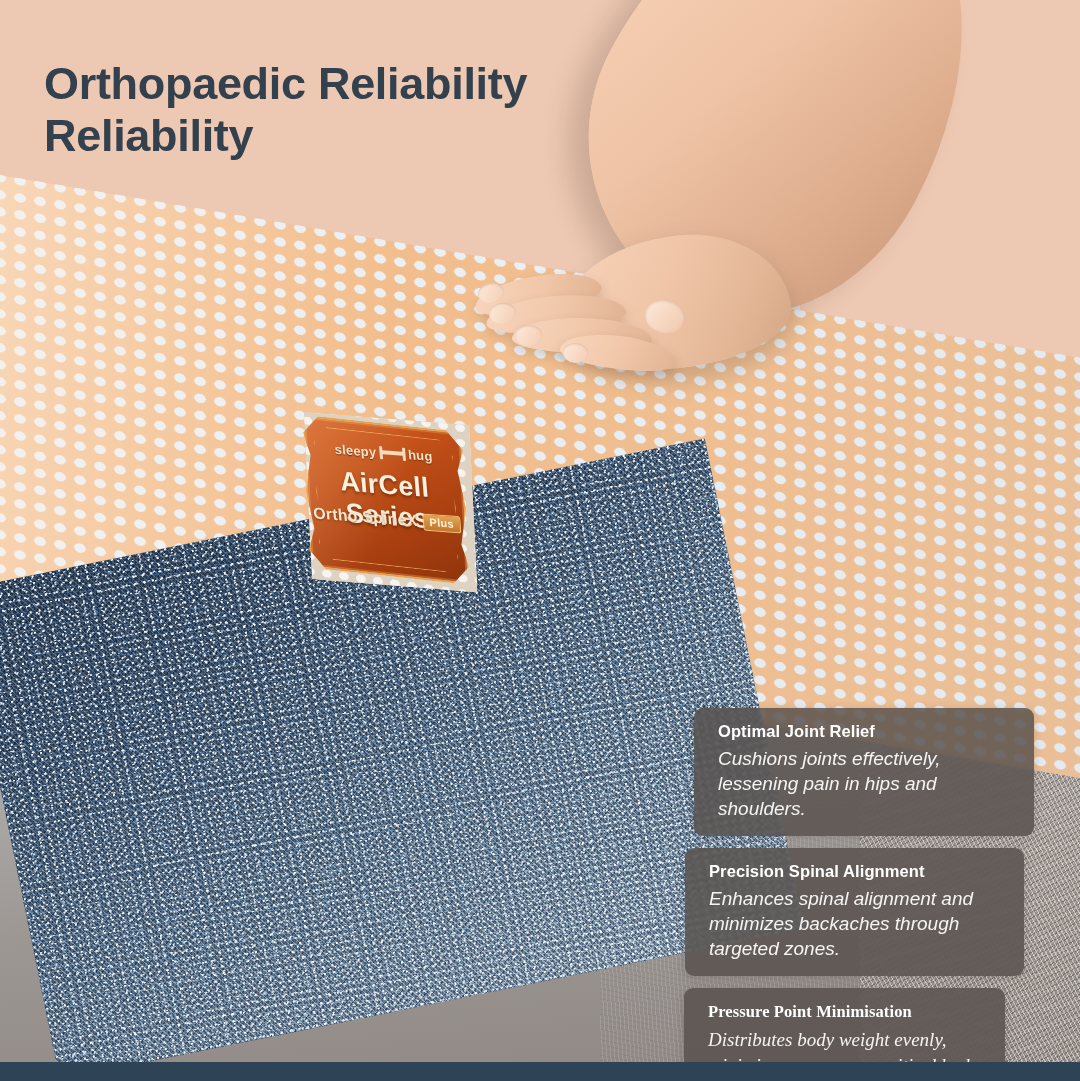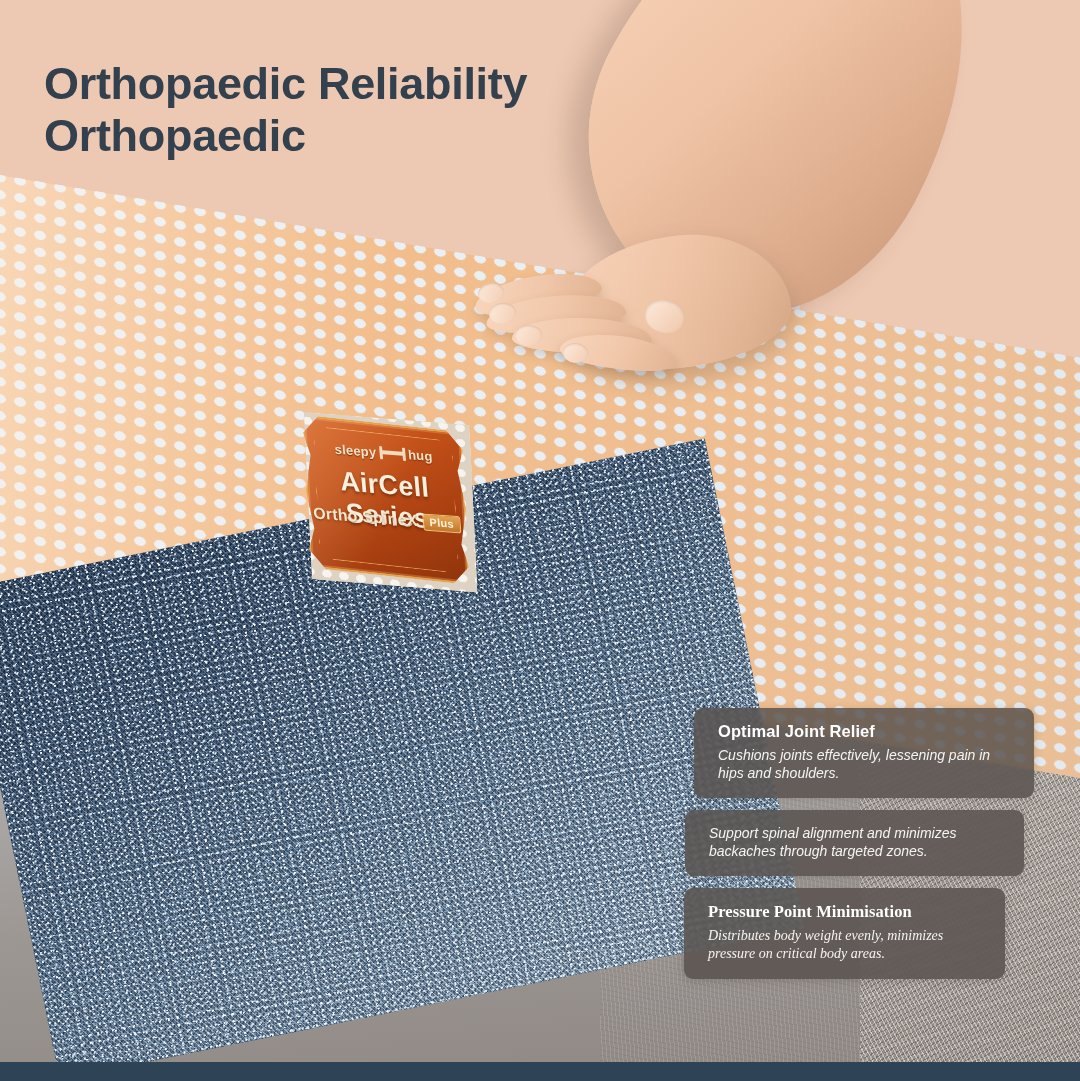--- a/index.html
+++ b/index.html
@@ -313,21 +313,21 @@
     color:#ffffff;
     box-shadow:0 2px 10px rgba(40,34,30,.18);
     backdrop-filter:blur(1px);
   }
   .feature.f-b { margin-left:-9px; width:339px; }
   .feature.f-c { margin-left:-10px; width:321px;font-family:Liberation Serif, serif; }
   .feat-title {
     font-size:16.5px; font-weight:700; letter-spacing:.1px; margin-bottom:5px;
   }
   .feat-desc {
-    font-size:14px; font-style:italic; line-height:1.32; color:#f6f4f3;
+    font-size:19px; font-style:italic; line-height:1.32; color:#f6f4f3;
   }
 
   
   .frame-bottom {
     position:absolute; left:0; bottom:0; width:1080px; height:19px;
     background:#2E4456; z-index:50;
   }
   .frame-left {
     position:absolute; left:0; bottom:0; width:4px; height:19px;
     background:#2E4456; z-index:51;
@@ -403,31 +403,32 @@
       <div class="badge-sub-row">
         <span class="badge-sub">Ortho SpineX</span>
         <span class="badge-plus">Plus</span>
       </div>
     </div>
   </div>
 
   <div class="heading">
     <div class="h-title">
       <div>Orthopaedic Reliability</div>
-      <div>Orthopaedic</div>
+      <div>Reliability</div>
     </div>
   </div>
 
   <div class="features">
     <div class="feature f-a">
       <div class="feat-title">Optimal Joint Relief</div>
       <div class="feat-desc">Cushions joints effectively, lessening pain in hips and shoulders.</div>
     </div>
     <div class="feature f-b">
-      <div class="feat-desc">Support spinal alignment and minimizes backaches through targeted zones.</div>
+      <div class="feat-title">Precision Spinal Alignment</div>
+      <div class="feat-desc">Enhances spinal alignment and minimizes backaches through targeted zones.</div>
     </div>
     <div class="feature f-c">
       <div class="feat-title">Pressure Point Minimisation</div>
       <div class="feat-desc">Distributes body weight evenly, minimizes pressure on critical body areas.</div>
     </div>
   </div>
 
   <div class="frame-bottom"></div>
   <div class="frame-left"></div>
 

